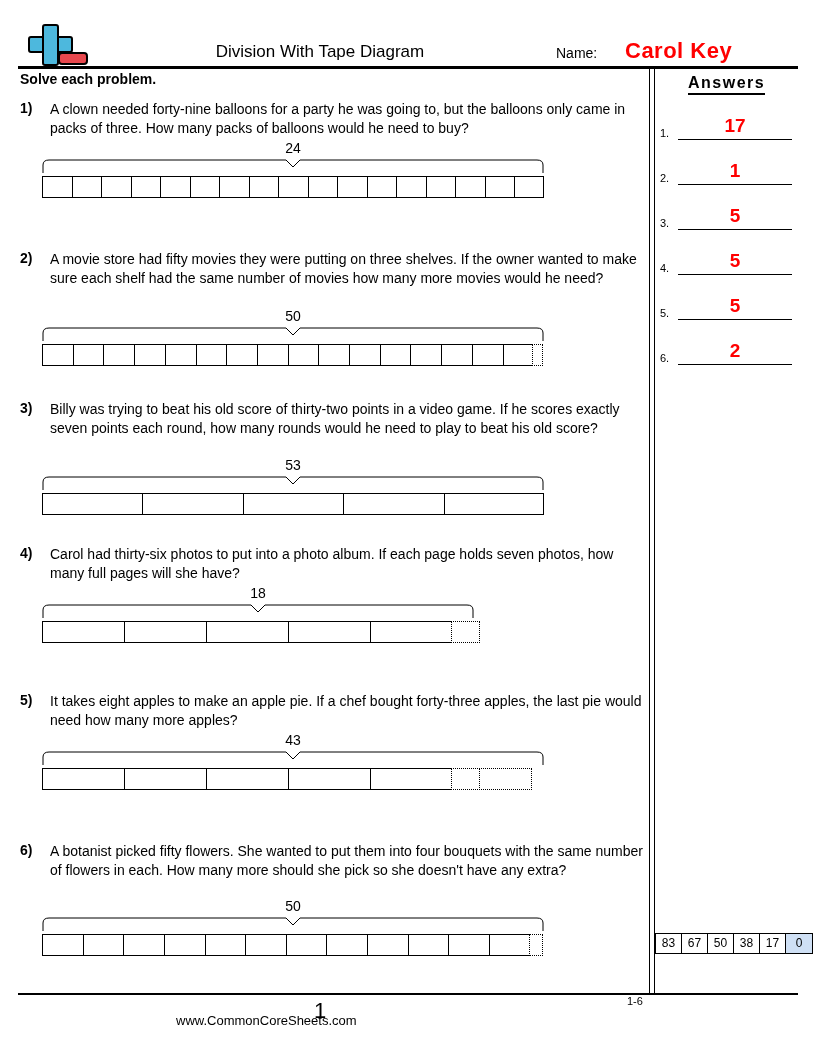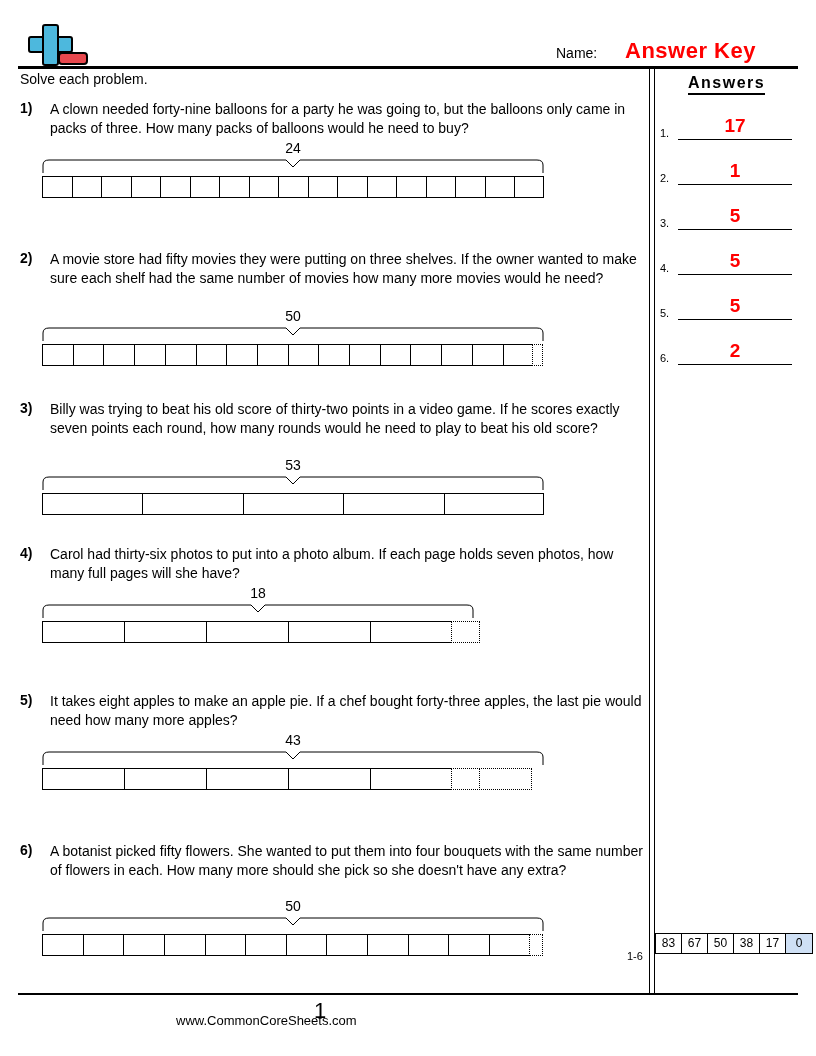--- a/index.html
+++ b/index.html
@@ -109,21 +109,21 @@
     height: 3px;
     background: #000;
   }
 
   
   .instruction {
     position: absolute;
     left: 20px;
     top: 71px;
     font-size: 14px;
-    font-weight: normal;
+    font-weight: bold;
   }
 
   
   .divider-outer {
     position: absolute;
     left: 649px;
     top: 68px;
     width: 1px;
     height: 925px;
     background: #000;
@@ -285,21 +285,21 @@
     position: absolute;
     left: 0px;
     top: 998px;
     width: 640px;
     text-align: center;
     font-size: 22px;
   }
   .score-label {
     position: absolute;
     left: 627px;
-    top: 950px;
+    top: 995px;
     font-size: 11px;
   }
   .score-scale {
     position: absolute;
     left: 655px;
     top: 933px;
     display: flex;
     border: 1px solid #000;
     box-sizing: border-box;
   }
@@ -325,22 +325,23 @@
 
 <div class="page">
 
   <div class="header">
     <div class="logo">
       <div class="logo-plus-h"></div>
       <div class="logo-plus-v"></div>
       <div class="logo-plus-fill"></div>
       <div class="logo-minus"></div>
     </div>
+    <div class="title">Division With Tape Diagram</div>
     <div class="name-label">Name:</div>
-    <div class="answer-key">Answer Key</div>
+    <div class="answer-key">Carol Key</div>
     <div class="header-rule"></div>
   </div>
 
   <div class="instruction">Solve each problem.</div>
 
   <div class="divider-outer"></div>
   <div class="divider-inner"></div>
 
   <div class="answers-col">
     <div class="answers-heading">Answers</div>

